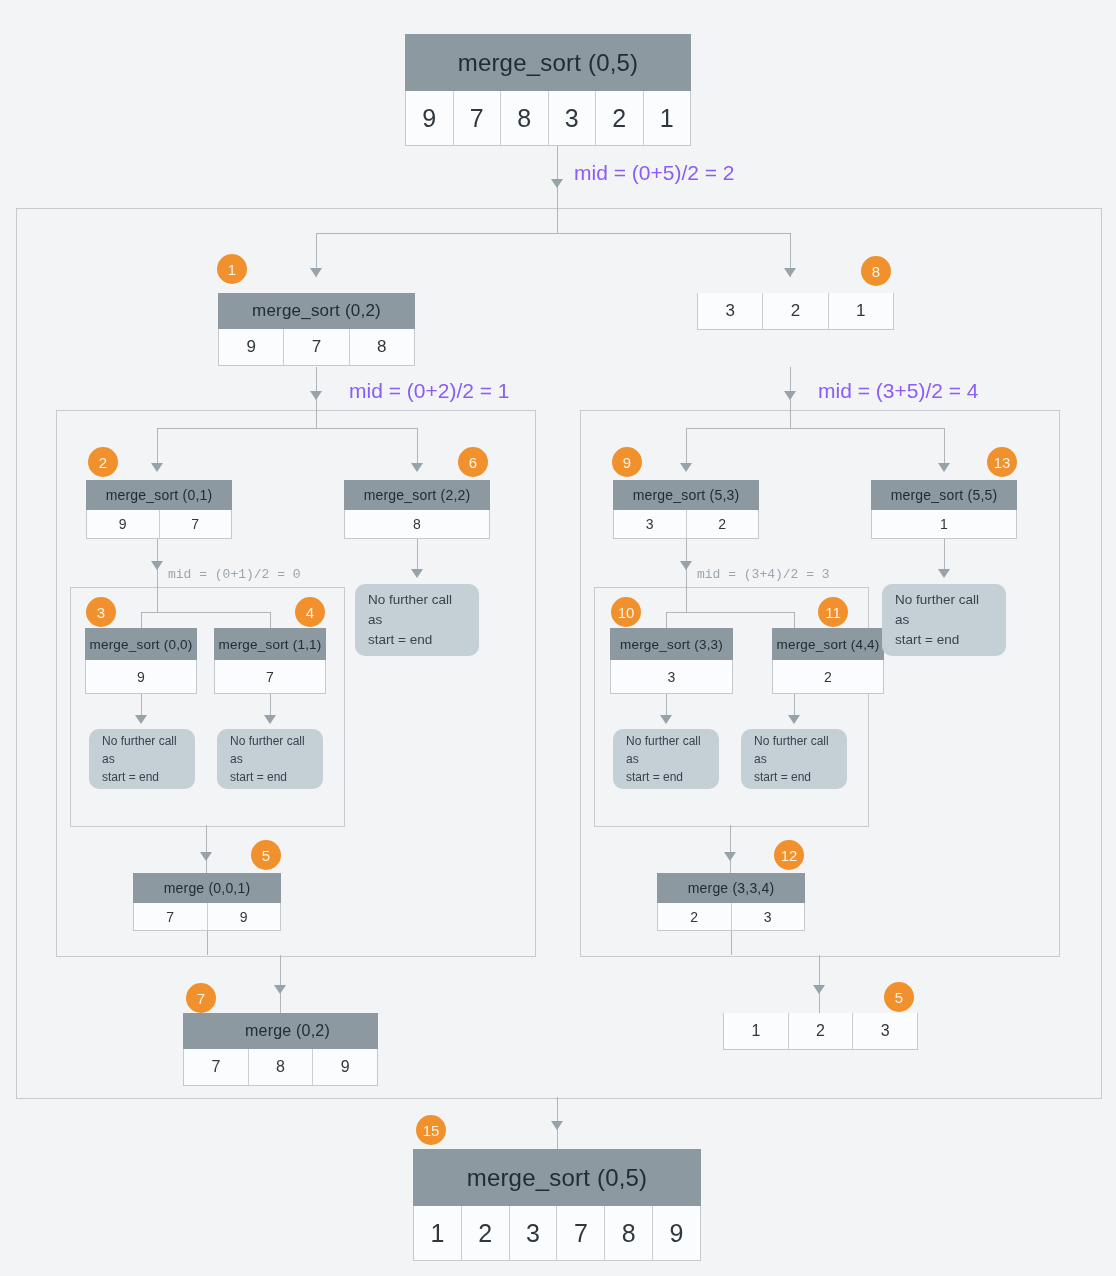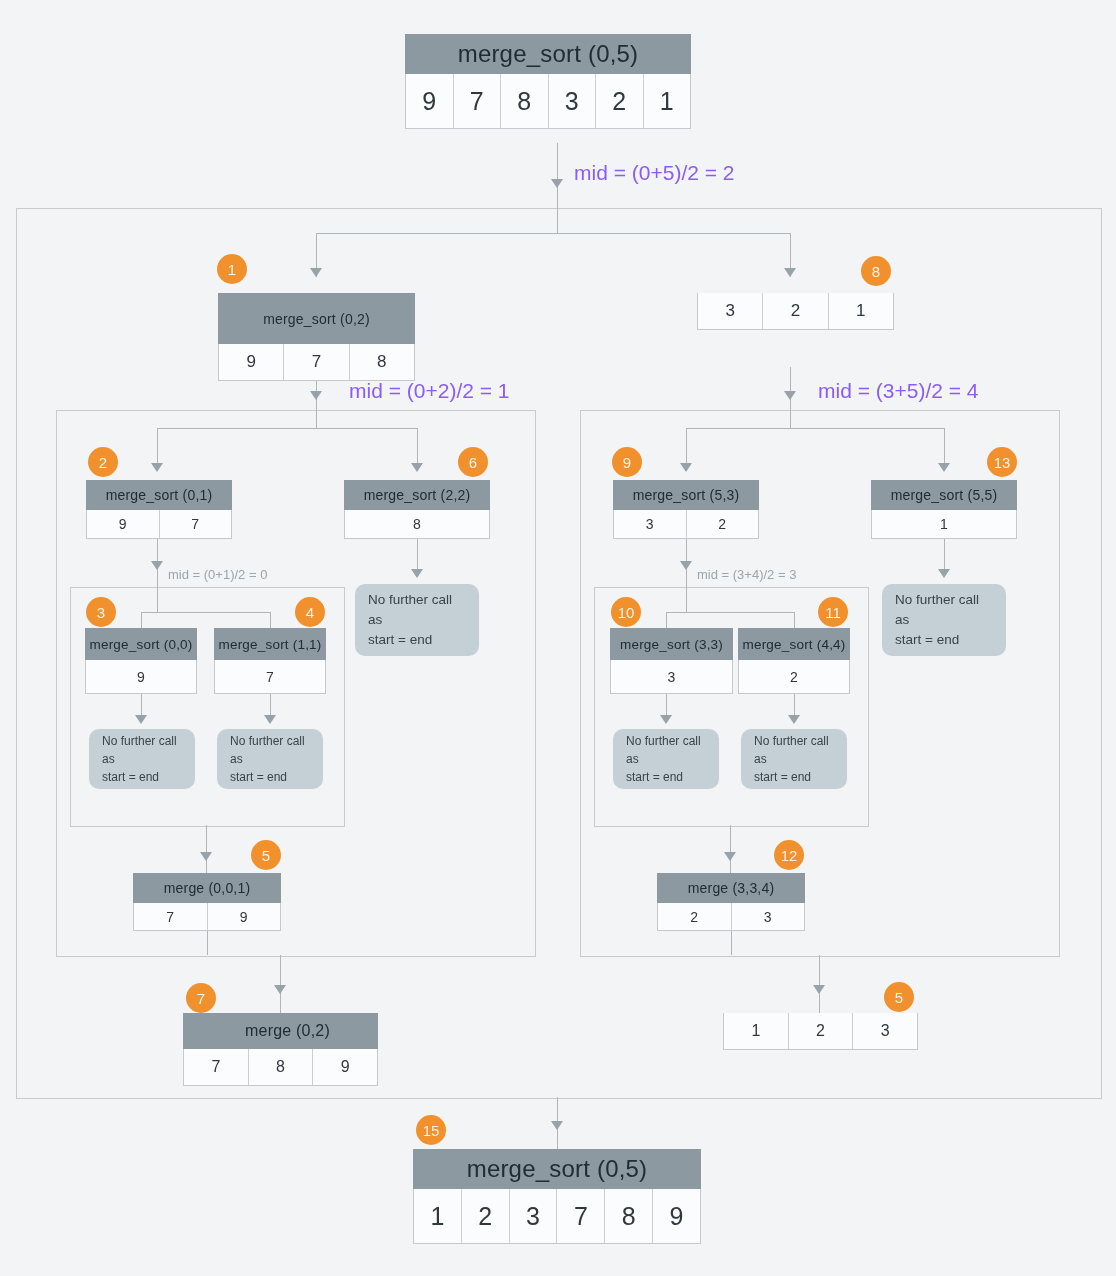--- a/index.html
+++ b/index.html
@@ -9,23 +9,23 @@
   
   .frame{position:absolute;border:1px solid #c5cbcf;background:transparent;}
 
   
   .node{position:absolute;}
   .hdr{background:#8c99a1;color:#212d35;display:flex;align-items:center;justify-content:center;letter-spacing:.2px;}
   .cells{display:flex;background:#fbfcfd;border:1px solid #c3c9ce;border-top:none;}
   .cell{flex:1;display:flex;align-items:center;justify-content:center;color:#2f383e;border-left:1px solid #c9cfd3;}
   .cell:first-child{border-left:none;}
 
-  .lv0 .hdr{height:40px;font-size:24px;text-align:center;}
+  .lv0 .hdr{height:57px;font-size:24px;text-align:center;}
   .lv0 .cell{height:54px;font-size:25px;}
-  .lv1 .hdr{height:51px;font-size:14px;}
+  .lv1 .hdr{height:36px;font-size:17px;}
   .lv1 .cell{height:36px;font-size:17px;}
   .lv2 .hdr{height:30px;font-size:14px;}
   .lv2 .cell{height:28px;font-size:14px;}
   .lv3 .hdr{height:32px;font-size:13.5px;}
   .lv3 .cell{height:33px;font-size:14px;}
   .mg3 .hdr{height:30px;font-size:14px;}
   .mg3 .cell{height:27px;font-size:14px;}
   .mg2 .hdr{height:36px;font-size:16px;padding-left:14px;}
   .mg2 .cell{height:36px;font-size:16px;}
 
@@ -35,21 +35,21 @@
 
   
   .vl{position:absolute;width:1px;background:#aeb6bc;}
   .hl{position:absolute;height:1px;background:#aeb6bc;}
   .ah{position:absolute;width:0;height:0;border-left:6.5px solid transparent;
       border-right:6.5px solid transparent;border-top:9px solid #98a2a9;z-index:2;}
 
   
   .midlab{position:absolute;color:#8b5cf6;}
   .midlab.lg{font-size:21px;}
-  .midlab.sm{font-size:13px;color:#9ba5ad;}
+  .midlab.sm{font-size:13px;color:#9ba5ad;font-family:Liberation Mono, monospace;}
 
   
   .note{position:absolute;background:#c5cfd6;border-radius:10px;color:#39434a;
         display:flex;align-items:center;padding:6px 8px 6px 13px;box-sizing:border-box;
         white-space:pre-line;line-height:1.5;}
   .note.sm{font-size:12px;}
   .note.lg{font-size:13.5px;}
 </style>
 </head>
 <body>
@@ -207,21 +207,21 @@
     <div class="cells">
       <div class="cell">7</div>
     </div>
   </div>
   <div class="node lv3" style="left:610px;top:628px;width:123px">
     <div class="hdr">merge_sort (3,3)</div>
     <div class="cells">
       <div class="cell">3</div>
     </div>
   </div>
-  <div class="node lv3" style="left:738px;top:628px;width:112px">
+  <div class="node lv3" style="left:772px;top:628px;width:112px">
     <div class="hdr">merge_sort (4,4)</div>
     <div class="cells">
       <div class="cell">2</div>
     </div>
   </div>
 
   <div class="note sm" style="left:89px;top:729px;width:106px;height:60px">No further call
 as
 start = end</div>
   <div class="note sm" style="left:217px;top:729px;width:106px;height:60px">No further call

